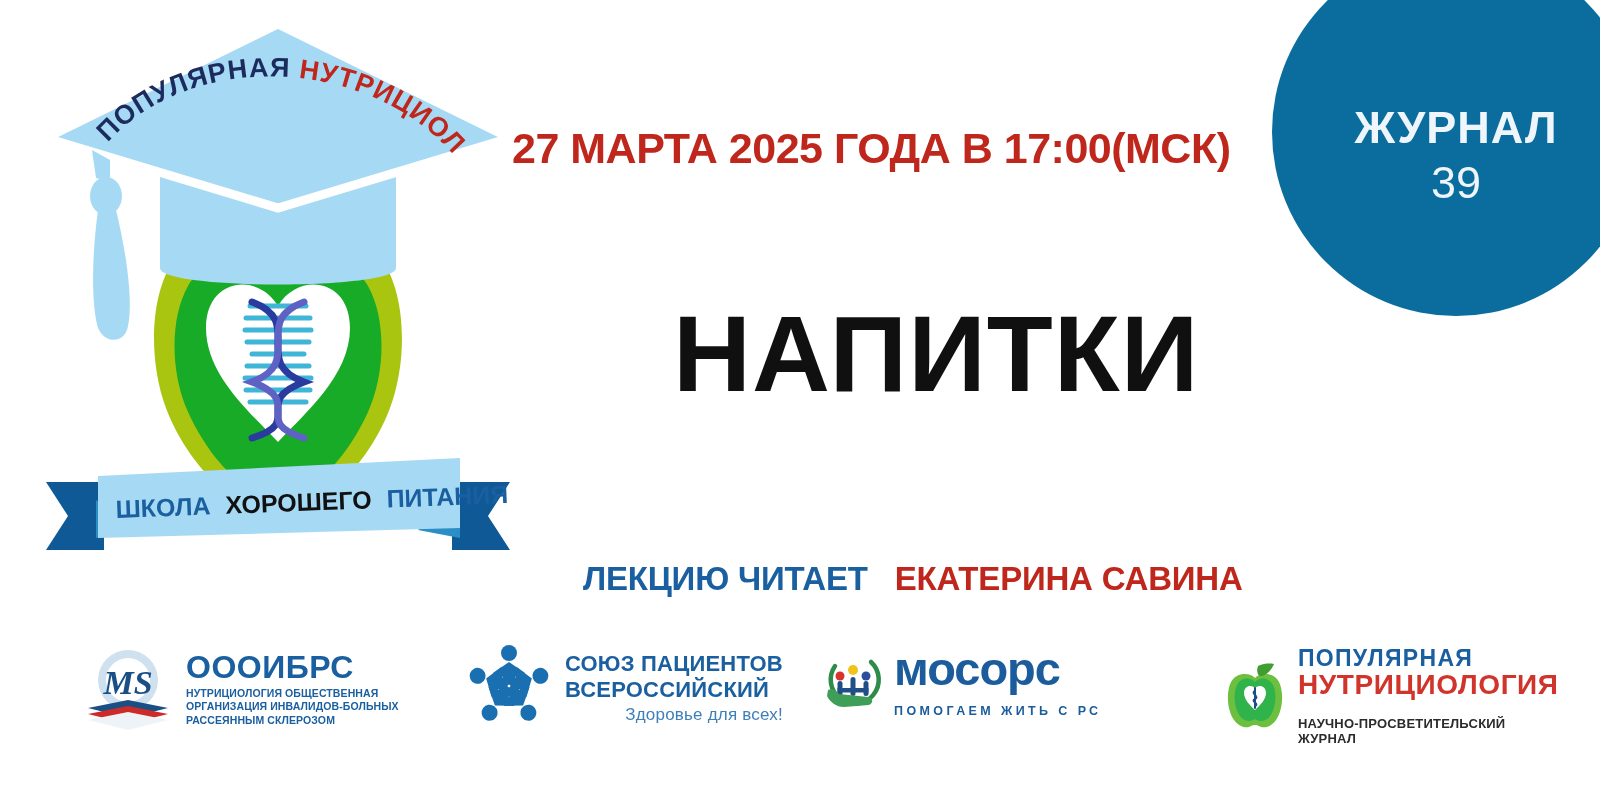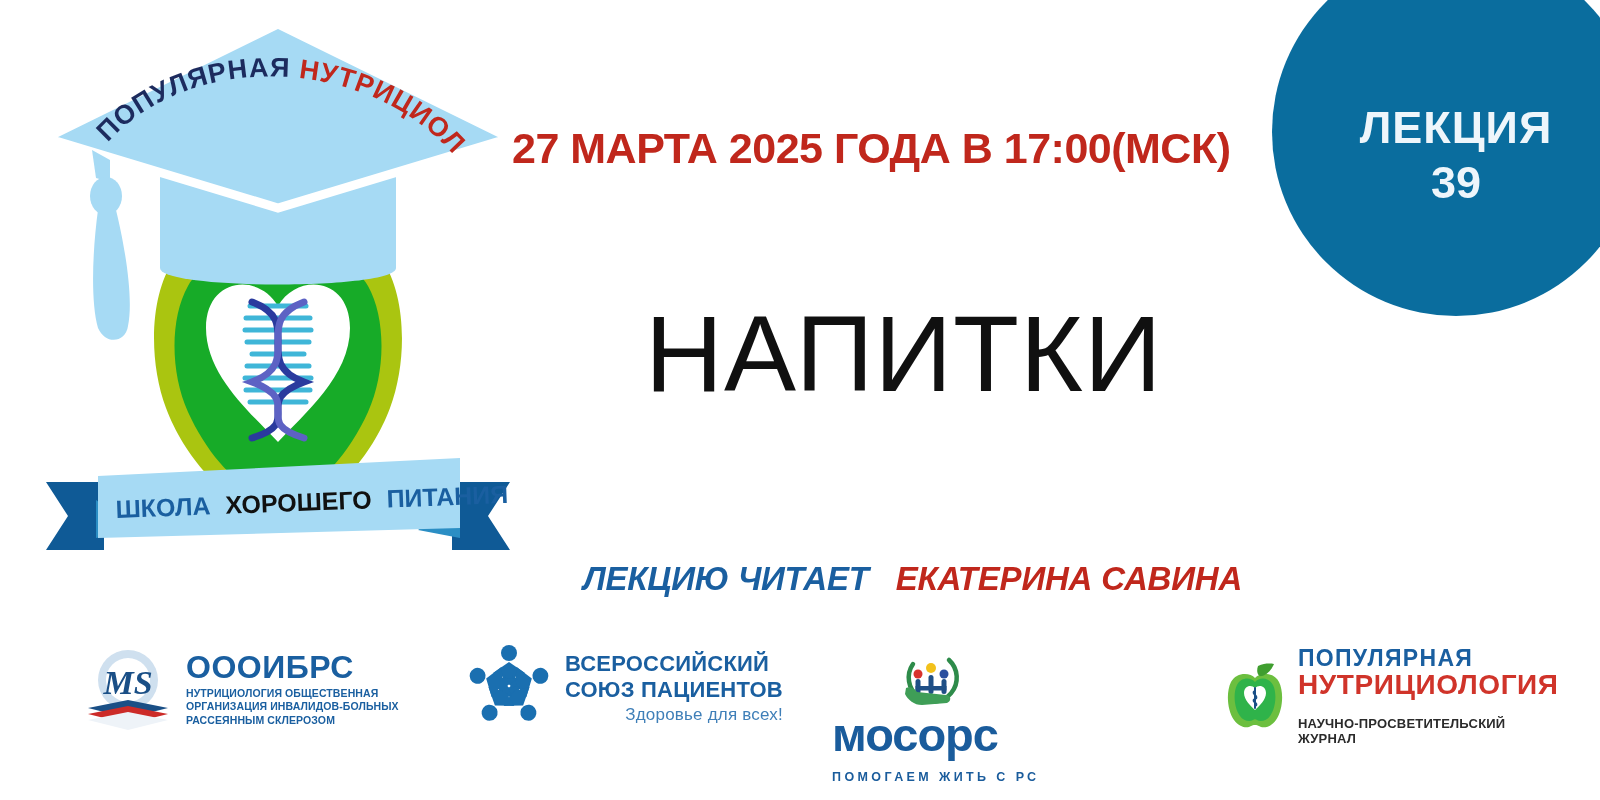--- a/index.html
+++ b/index.html
@@ -48,60 +48,59 @@
     color: #eef6fb;
     font-size: 45px;
     font-weight: 700;
     letter-spacing: 1px;
     line-height: 1.05;
     white-space: nowrap;
   }
   .lecture-num {
     color: #eef6fb;
     font-size: 45px;
-    font-weight: 700;
+    font-weight: 400;
     line-height: 1.4;
   }
 
   
   .date-line {
     position: absolute;
     left: 512px;
     top: 124px;
     font-size: 43px;
     font-weight: 700;
     color: #c0271c;
     letter-spacing: -0.5px;
     white-space: nowrap;
     z-index: 3;
   }
 
   
   .main-title {
     position: absolute;
-    left: 645px;
+    left: 673px;
     top: 300px;
     font-size: 108px;
-    font-weight: 400;
+    font-weight: 700;
     color: #101010;
     letter-spacing: 1px;
     line-height: 1;
     white-space: nowrap;
   }
 
   
   .speaker-line {
     position: absolute;
     left: 583px;
     top: 560px;
     font-size: 33px;
     font-weight: 700;
     letter-spacing: -0.2px;
     white-space: nowrap;
-    font-style: italic;
   }
   .speaker-prefix { color: #1a5fa0; }
   .speaker-name   { color: #c0271c; }
 
   
   .emblem {
     position: absolute;
     left: 38px;
     top: 10px;
     width: 480px;
@@ -167,21 +166,21 @@
   .p-vsp .tagline {
     color: #3f7fb8;
     font-size: 17px;
     font-weight: 400;
     margin-top: 3px;
     letter-spacing: 0.2px;
     text-align: right;
   }
 
   
-  .p-mosors { left: 822px; top: 12px; flex-direction: column; }
+  .p-mosors { left: 822px; top: 12px; }
   .p-mosors .brand {
     color: #1a5c9c;
     font-size: 47px;
     font-weight: 700;
     line-height: 0.9;
     letter-spacing: -1px;
   }
   .p-mosors .tagline {
     color: #1a5c9c;
     font-size: 12.5px;
@@ -214,21 +213,21 @@
     margin-top: 16px;
   }
 </style>
 </head>
 <body>
 
 <div id="banner">
 
   <div class="lecture-circle">
     <div class="lecture-circle-inner">
-      <div class="lecture-word">ЛЕКЦИЯ</div>
+      <div class="lecture-word">ЖУРНАЛ</div>
       <div class="lecture-num">39</div>
     </div>
   </div>
 
   <div class="emblem">
     <svg width="480" height="560" viewBox="0 0 480 560" xmlns="http://www.w3.org/2000/svg">
       <defs>
         <path id="capArc" d="M 62,142 C 140,40 330,40 420,150" fill="none"></path>
         <clipPath id="heartClip">
           <path d="M240,280 C205,228 132,236 132,302 C132,360 192,400 240,442
@@ -356,22 +355,22 @@
               <path d="M46,22 L62,33 L52,37 L55,52 L46,44 L37,52 L40,37 L30,33 Z"></path>
             </g>
             <g transform="rotate(288 46 46)">
               <circle cx="46" cy="13" r="8"></circle>
               <path d="M46,22 L62,33 L52,37 L55,52 L46,44 L37,52 L40,37 L30,33 Z"></path>
             </g>
           </g>
         </svg>
       </div>
       <div class="partner-text">
+        <div class="brand">СОЮЗ ПАЦИЕНТОВ</div>
         <div class="brand">ВСЕРОССИЙСКИЙ</div>
-        <div class="brand">СОЮЗ ПАЦИЕНТОВ</div>
         <div class="tagline">Здоровье для всех!</div>
       </div>
     </div>
 
     <div class="partner p-mosors">
       <div class="partner-mark">
         <svg width="62" height="62" viewBox="0 0 62 62" xmlns="http://www.w3.org/2000/svg">
           <path d="M49,12 A24,24 0 1 1 13,16" fill="none" stroke="#2e8b4a" stroke-width="4.5" stroke-linecap="round"></path>
           <circle cx="31" cy="20" r="5" fill="#f2c11b"></circle>
           <circle cx="18" cy="26" r="4.5" fill="#d8332e"></circle>

